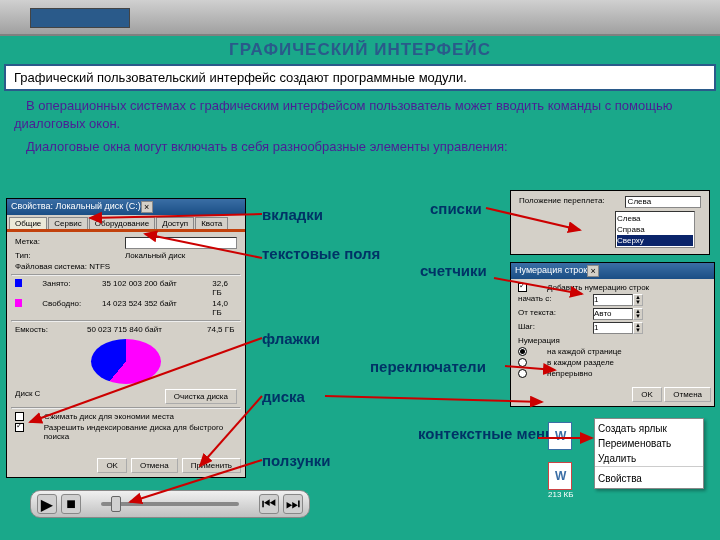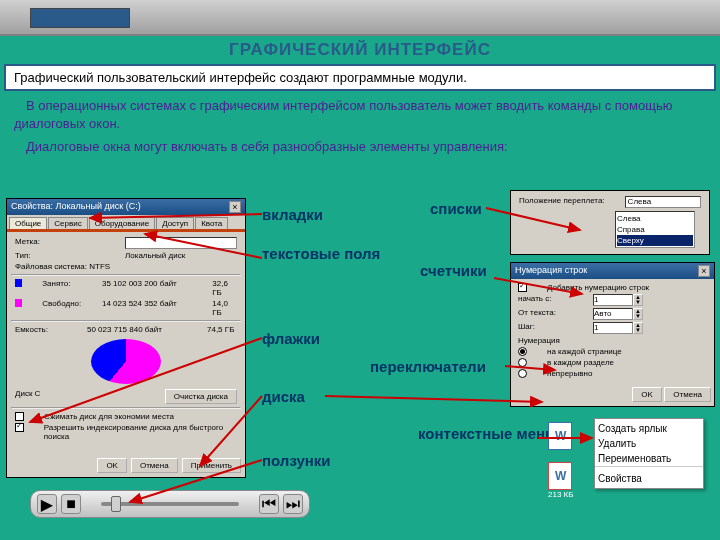--- a/index.html
+++ b/index.html
@@ -5,21 +5,21 @@
 *{margin:0;padding:0;box-sizing:border-box}
 body{width:720px;height:540px;font-family:Arial,sans-serif;background:#1aa88a;overflow:hidden;position:relative}
 .titlebar{height:36px;background:linear-gradient(#d0d0d0,#a0a0a0);border-bottom:2px solid #808080;position:relative}
 .titlebar .accent{position:absolute;left:30px;top:8px;width:100px;height:20px;background:#2a5a8a;border:1px solid #444}
 .main-title{text-align:center;padding:4px 0;font-size:17px;font-weight:bold;color:#2a5a8a;letter-spacing:1px}
 .intro{background:#fff;border:2px solid #2a5a8a;margin:0 4px;padding:4px 8px;font-size:13px;color:#000}
 .content{padding:6px 14px;color:#4c1d95;font-size:13px;line-height:1.35}
 .content p{margin-bottom:6px;text-indent:12px}
 .stage{position:absolute;left:0;right:0;top:190px;bottom:0}
 .dlg{position:absolute;background:#d4d0c8;border:1px solid #000;font-size:9px}
-.dlg .title{background:linear-gradient(#3a6ea5,#1a4e85);color:#fff;padding:2px 4px;font-size:9px;display:flex;justify-content:space-between}
+.dlg .title{background:linear-gradient(#3a6ea5,#1a4e85);color:#fff;padding:2px 4px;font-size:9px;display:flex;justify-content:flex-start}
 .dlg .x{background:#d4d0c8;color:#000;width:12px;height:12px;text-align:center;line-height:10px;font-size:9px;border:1px solid #888}
 .tabs{display:flex;border-bottom:3px solid #c2410c;padding:2px 2px 0}
 .tab{background:#d4d0c8;border:1px solid #888;border-bottom:none;padding:1px 5px;font-size:8px;margin-right:1px}
 .tab.active{background:#ece9d8}
 .row{display:flex;padding:1px 4px;font-size:8px;gap:20px}
 .input{background:#fff;border:1px inset #888;height:12px;flex:1}
 .disk-lbl{width:90px}
 .pie{width:70px;height:45px;border-radius:50%;background:conic-gradient(#ff00ff 0 220deg,#0000ff 220deg 360deg);margin:4px auto}
 .btn{background:#d4d0c8;border:1px outset #fff;padding:2px 8px;font-size:8px}
 .chk{width:9px;height:9px;border:1px solid #000;background:#fff;display:inline-block}
@@ -201,22 +201,22 @@
 
 <div style="position:absolute;left:548px;top:232px">
       <div class="file-ico"></div>
     </div>
 <div style="position:absolute;left:548px;top:272px">
       <div class="file-ico" style="border-color:#c44"></div>
       <div style="font-size:8px;color:#fff">213 КБ</div>
     </div>
 <div class="ctx" style="left:594px;top:228px">
   <div>Создать ярлык</div>
+  <div>Переименовать</div>
   <div>Удалить</div>
-  <div>Переименовать</div>
   <div style="border-top:1px solid #ccc"></div>
   <div>Свойства</div>
 </div>
 
 <div class="slider-bar" style="left:30px;top:300px;width:280px">
   <div class="icon-btn" style="position:absolute;left:6px;top:3px">▶</div>
   <div class="icon-btn" style="position:absolute;left:30px;top:3px">■</div>
   <div class="slider-track"></div>
   <div class="slider-thumb" style="left:80px"></div>
   <div class="icon-btn" style="position:absolute;right:30px;top:3px">⏮</div>

